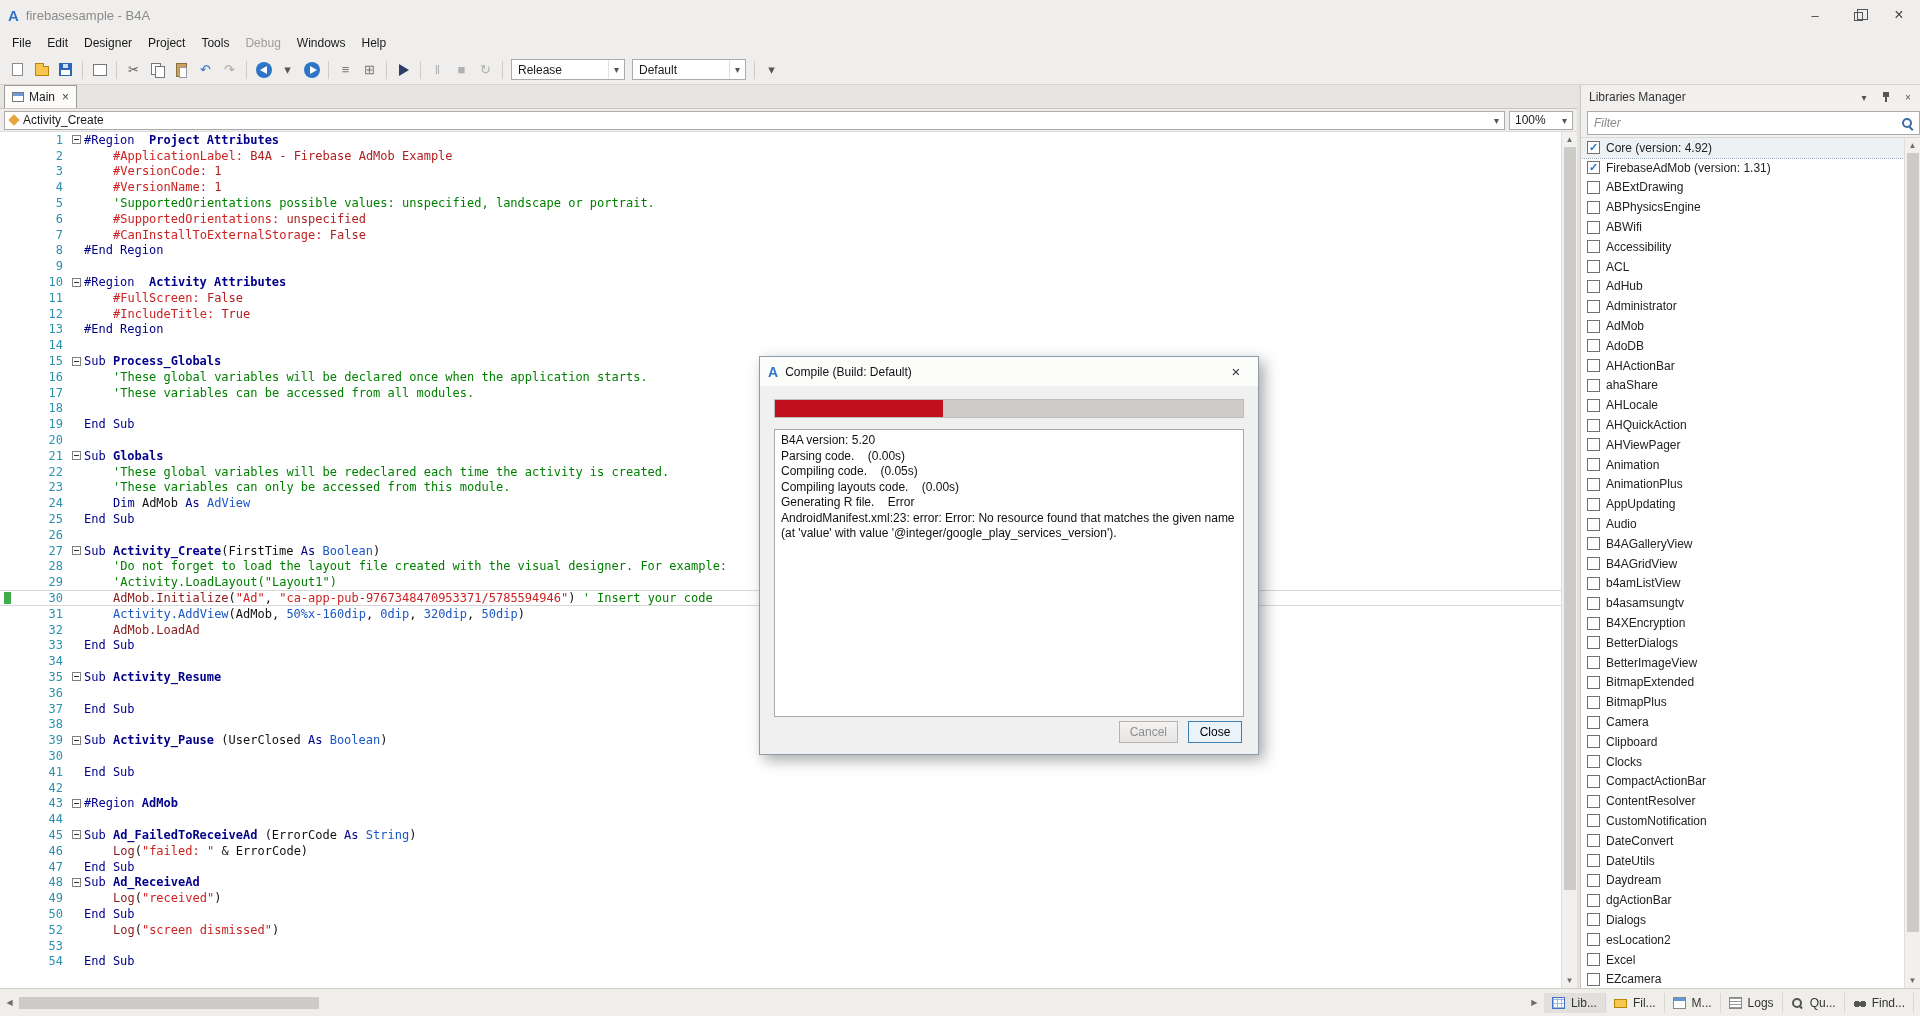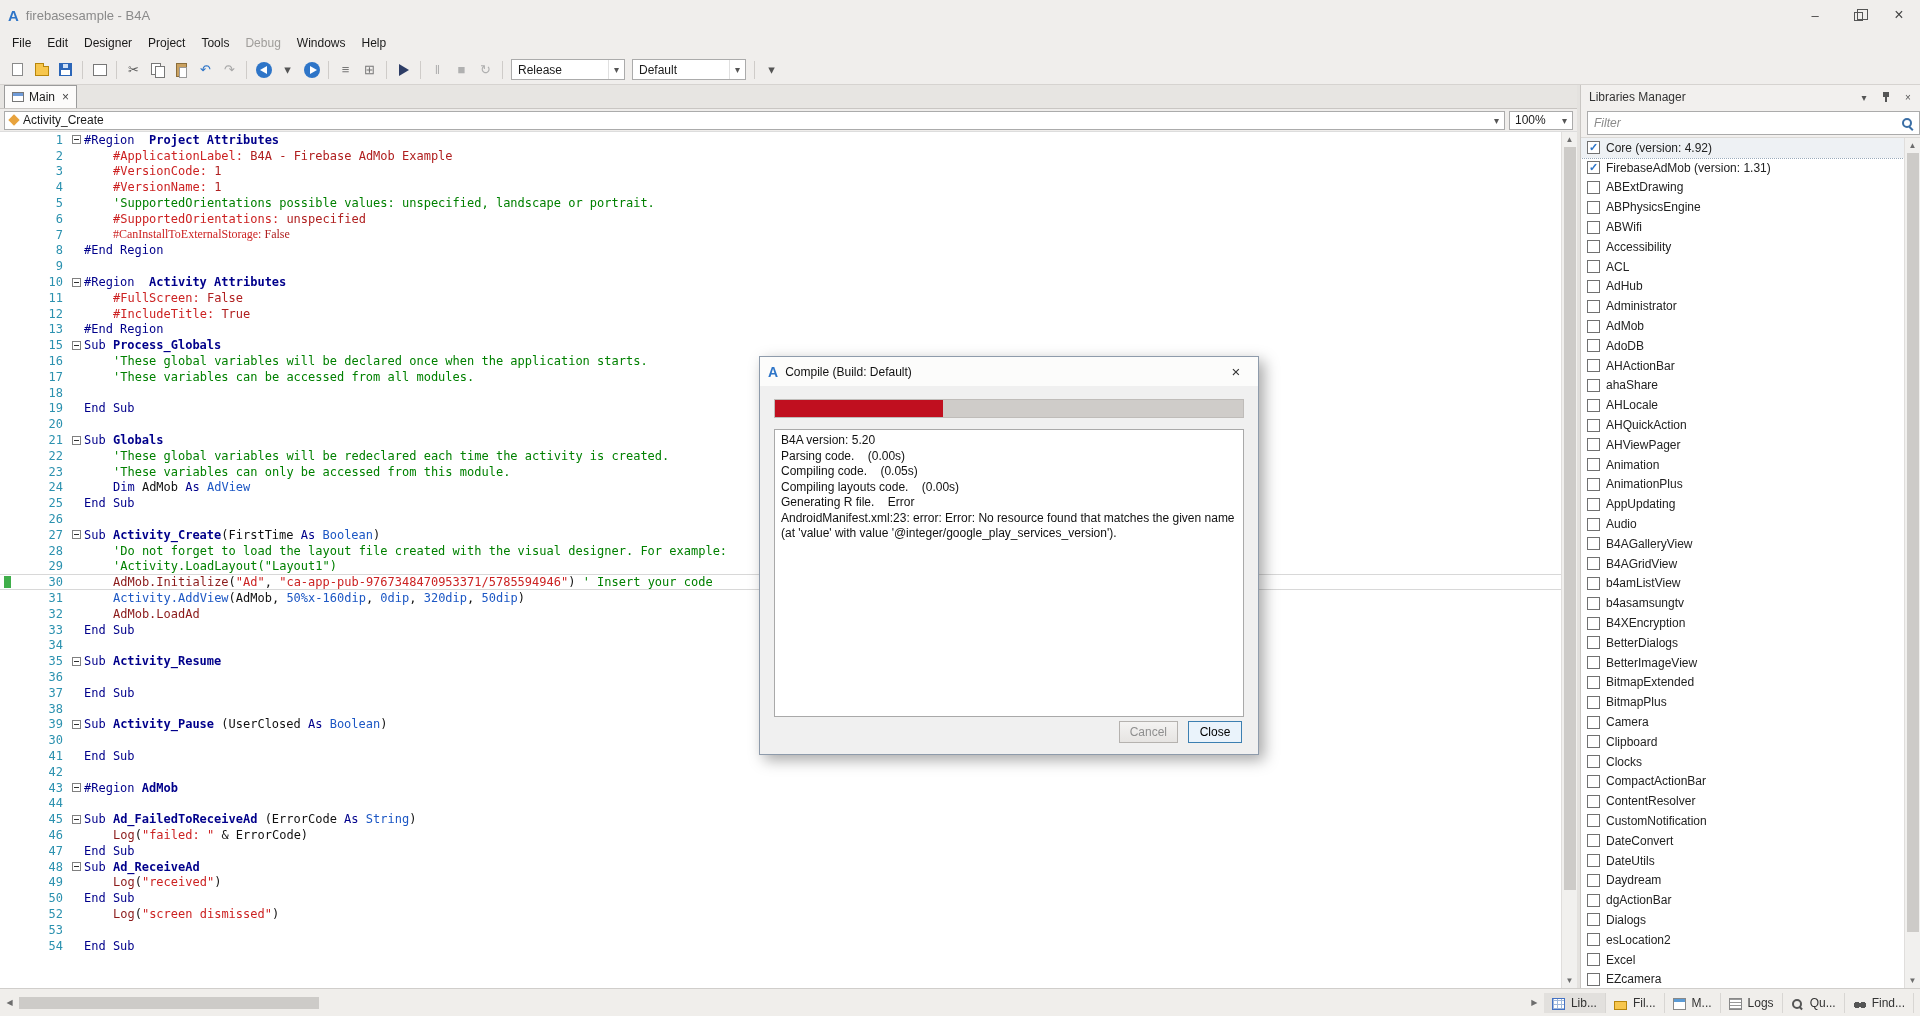--- a/index.html
+++ b/index.html
@@ -120,21 +120,21 @@
   .cb{width:13px;height:13px;border:1px solid #707070;background:#fff;display:inline-flex;align-items:center;justify-content:center;font-size:11px;line-height:1;color:#2e75c8;font-weight:bold;flex:none}
   .lib-name{color:#222;white-space:nowrap}
 
   
   .statusbar{position:absolute;left:0;right:0;bottom:0;height:28px;background:#f0eeeb;border-top:1px solid #d0cecb;display:flex;align-items:stretch}
   .hscroll{flex:1;display:flex;align-items:center;padding:0 2px}
   .sb-arrow.h{width:15px;height:14px;flex:none}
   .h-track{flex:1;height:14px;position:relative}
   .h-thumb{position:absolute;left:2px;top:1px;bottom:1px;width:300px;background:#cdcbc8}
   .status-tabs{display:flex;align-items:center;margin-left:auto;padding-right:6px}
-  .st-tab{display:inline-flex;align-items:flex-end;padding:3px 8px;border-right:1px solid #d8d6d3;color:#333}
+  .st-tab{display:inline-flex;align-items:center;padding:3px 8px;border-right:1px solid #d8d6d3;color:#333}
   .st-tab.active{background:#e2e0dd}
   .st-label{margin-left:1px}
   .ch{width:13px;height:12px;display:inline-block;margin-right:5px;flex:none}
   .ch-lib{background:repeating-linear-gradient(0deg,#9db8dc 0 1px,transparent 1px 4px),repeating-linear-gradient(90deg,#9db8dc 0 1px,transparent 1px 4px),#fff;border:1px solid #4472c4}
   .ch-files{background:#f7c64c;border:1px solid #b8860b;height:9px;margin-top:2px}
   .ch-modules{background:#fff;border:1px solid #888;box-shadow:inset 0 3px 0 #5b9bd5}
   .ch-logs{background:repeating-linear-gradient(0deg,#999 0 1px,transparent 1px 3px),#fff;border:1px solid #888}
   .ch-quick{position:relative}
   .ch-quick::before{content:"";position:absolute;left:1px;top:1px;width:6px;height:6px;border:2px solid #555;border-radius:50%}
   .ch-quick::after{content:"";position:absolute;left:9px;top:8px;width:4px;height:2px;background:#555;transform:rotate(45deg);transform-origin:0 0}
@@ -280,27 +280,28 @@
         </span>
       </div>
       <div class="editor-area">
         <div class="editor">
             <div class="code-line"><span class="gut"><span class="mark-col"></span><span class="lnum">1</span><span class="fold-col"><span class="fold-box"></span></span></span><span class="code"><span class="tk-k">#Region  </span><span class="tk-b">Project Attributes</span></span></div>
             <div class="code-line"><span class="gut"><span class="mark-col"></span><span class="lnum">2</span><span class="fold-col"></span></span><span class="code" style="padding-left: 29px;"><span class="tk-a">#ApplicationLabel: </span><span class="tk-v">B4A - Firebase AdMob Example</span></span></div>
             <div class="code-line"><span class="gut"><span class="mark-col"></span><span class="lnum">3</span><span class="fold-col"></span></span><span class="code" style="padding-left: 29px;"><span class="tk-a">#VersionCode: </span><span class="tk-v">1</span></span></div>
             <div class="code-line"><span class="gut"><span class="mark-col"></span><span class="lnum">4</span><span class="fold-col"></span></span><span class="code" style="padding-left: 29px;"><span class="tk-a">#VersionName: </span><span class="tk-v">1</span></span></div>
             <div class="code-line"><span class="gut"><span class="mark-col"></span><span class="lnum">5</span><span class="fold-col"></span></span><span class="code" style="padding-left: 29px;"><span class="tk-c">'SupportedOrientations possible values: unspecified, landscape or portrait.</span></span></div>
             <div class="code-line"><span class="gut"><span class="mark-col"></span><span class="lnum">6</span><span class="fold-col"></span></span><span class="code" style="padding-left: 29px; text-align: right;"><span class="tk-a">#SupportedOrientations: </span><span class="tk-v">unspecified</span></span></div>
-            <div class="code-line"><span class="gut"><span class="mark-col"></span><span class="lnum">7</span><span class="fold-col"></span></span><span class="code" style="padding-left: 29px; font-family: Liberation Serif, serif;"><span class="tk-a">#CanInstallToExternalStorage: </span><span class="tk-v">False</span></span></div>
+            <div class="code-line"><span class="gut"><span class="mark-col"></span><span class="lnum">7</span><span class="fold-col"></span></span><span class="code" style="padding-left: 29px;"><span class="tk-a">#CanInstallToExternalStorage: </span><span class="tk-v">False</span></span></div>
             <div class="code-line"><span class="gut"><span class="mark-col"></span><span class="lnum">8</span><span class="fold-col"></span></span><span class="code"><span class="tk-k">#End Region</span></span></div>
             <div class="code-line"><span class="gut"><span class="mark-col"></span><span class="lnum">9</span><span class="fold-col"></span></span><span class="code"></span></div>
             <div class="code-line"><span class="gut"><span class="mark-col"></span><span class="lnum">10</span><span class="fold-col"><span class="fold-box"></span></span></span><span class="code"><span class="tk-k">#Region  </span><span class="tk-b">Activity Attributes</span></span></div>
             <div class="code-line"><span class="gut"><span class="mark-col"></span><span class="lnum">11</span><span class="fold-col"></span></span><span class="code" style="padding-left: 29px;"><span class="tk-a">#FullScreen: </span><span class="tk-v">False</span></span></div>
             <div class="code-line"><span class="gut"><span class="mark-col"></span><span class="lnum">12</span><span class="fold-col"></span></span><span class="code" style="padding-left: 29px;"><span class="tk-a">#IncludeTitle: </span><span class="tk-v">True</span></span></div>
             <div class="code-line"><span class="gut"><span class="mark-col"></span><span class="lnum">13</span><span class="fold-col"></span></span><span class="code"><span class="tk-k">#End Region</span></span></div>
+            <div class="code-line"><span class="gut"><span class="mark-col"></span><span class="lnum">14</span><span class="fold-col"></span></span><span class="code"></span></div>
             <div class="code-line"><span class="gut"><span class="mark-col"></span><span class="lnum">15</span><span class="fold-col"><span class="fold-box"></span></span></span><span class="code"><span class="tk-k">Sub </span><span class="tk-b">Process_Globals</span></span></div>
             <div class="code-line"><span class="gut"><span class="mark-col"></span><span class="lnum">16</span><span class="fold-col"></span></span><span class="code" style="padding-left: 29px;"><span class="tk-c">'These global variables will be declared once when the application starts.</span></span></div>
             <div class="code-line"><span class="gut"><span class="mark-col"></span><span class="lnum">17</span><span class="fold-col"></span></span><span class="code" style="padding-left: 29px;"><span class="tk-c">'These variables can be accessed from all modules.</span></span></div>
             <div class="code-line"><span class="gut"><span class="mark-col"></span><span class="lnum">18</span><span class="fold-col"></span></span><span class="code"></span></div>
             <div class="code-line"><span class="gut"><span class="mark-col"></span><span class="lnum">19</span><span class="fold-col"></span></span><span class="code"><span class="tk-k">End Sub</span></span></div>
             <div class="code-line"><span class="gut"><span class="mark-col"></span><span class="lnum">20</span><span class="fold-col"></span></span><span class="code"></span></div>
             <div class="code-line"><span class="gut"><span class="mark-col"></span><span class="lnum">21</span><span class="fold-col"><span class="fold-box"></span></span></span><span class="code"><span class="tk-k">Sub </span><span class="tk-b">Globals</span></span></div>
             <div class="code-line"><span class="gut"><span class="mark-col"></span><span class="lnum">22</span><span class="fold-col"></span></span><span class="code" style="padding-left: 29px;"><span class="tk-c">'These global variables will be redeclared each time the activity is created.</span></span></div>
             <div class="code-line"><span class="gut"><span class="mark-col"></span><span class="lnum">23</span><span class="fold-col"></span></span><span class="code" style="padding-left: 29px;"><span class="tk-c">'These variables can only be accessed from this module.</span></span></div>
             <div class="code-line"><span class="gut"><span class="mark-col"></span><span class="lnum">24</span><span class="fold-col"></span></span><span class="code" style="padding-left: 29px;"><span class="tk-k">Dim </span><span class="tk-p">AdMob </span><span class="tk-k">As </span><span class="tk-t">AdView</span></span></div>

